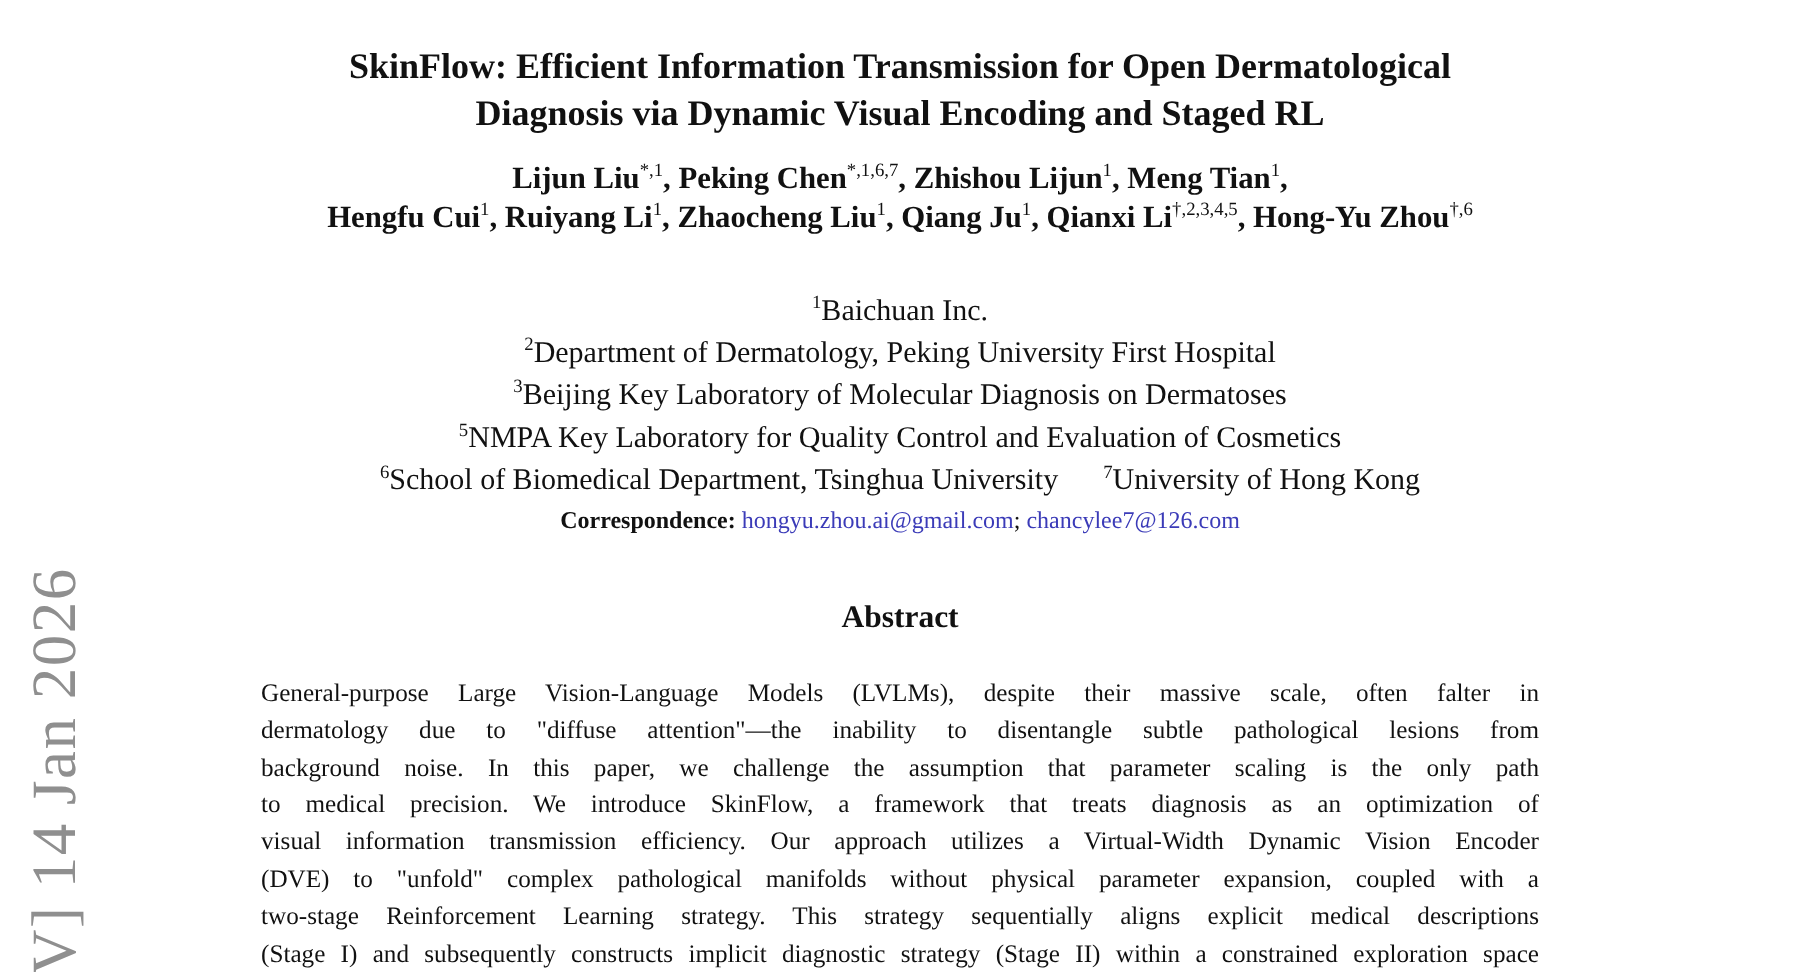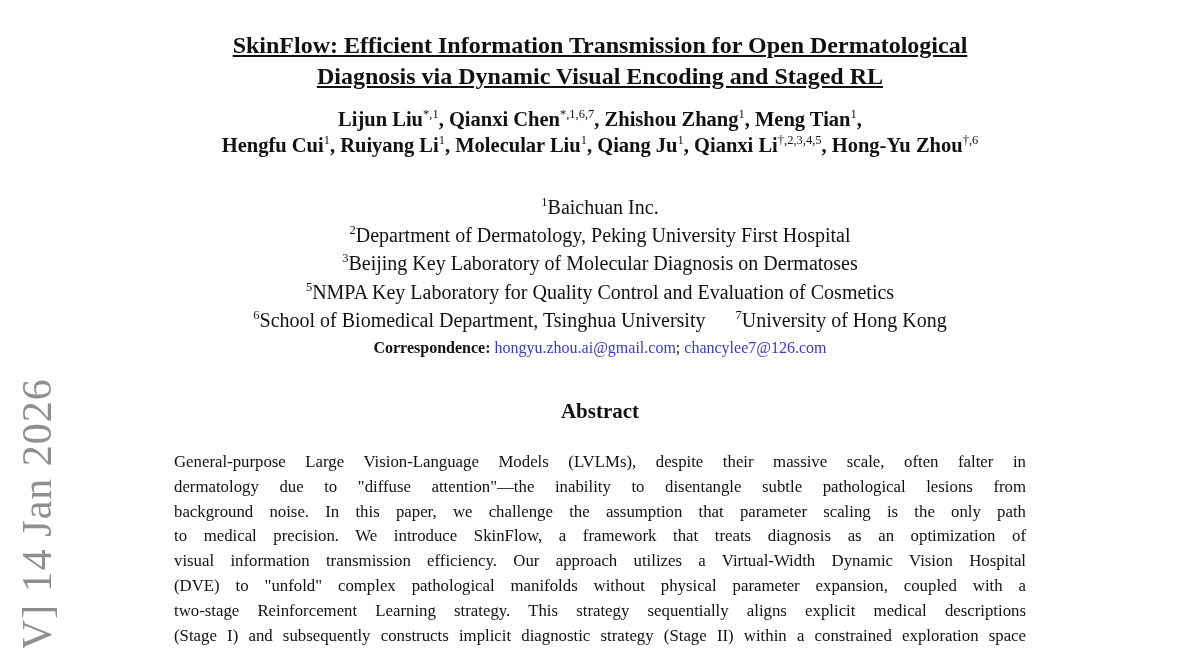--- a/index.html
+++ b/index.html
@@ -24,21 +24,21 @@
     left: 13px; top: 650px;
     transform: rotate(-90deg);
     transform-origin: 0 0;
     font-size: 42px;
     letter-spacing: 1px;
     color: var(--watermark);
     white-space: nowrap;
     font-family: "Liberation Serif", serif;
   }
   .content { padding-top: 30px; text-align: center; }
-  .title { font-size: 24px; font-weight: bold; line-height: 31px; text-decoration: underline; }
+  .title { font-size: 24px; font-weight: bold; line-height: 31px; }
   .title .tline { display: block; }
   .authors { margin-top: 14px; font-size: 20.5px; font-weight: bold; line-height: 26px; }
   .authors sup { font-weight: normal; font-size: 12.5px; }
   sup { line-height: 0; }
   .affils { margin-top: 35px; font-size: 20px; line-height: 28.2px; }
   .affils sup { font-size: 12.5px; }
   .affil-item + .affil-item { margin-left: 30px; }
   .corr { margin-top: 5px; font-size: 16px; }
   .corr-label { font-weight: bold; }
   .email { color: var(--link); text-decoration: none; cursor: pointer; }
@@ -66,28 +66,28 @@
   <div class="content">
 
     <h1 class="title">
       <span class="tline">SkinFlow: Efficient Information Transmission for Open Dermatological</span>
       <span class="tline">Diagnosis via Dynamic Visual Encoding and Staged RL</span>
     </h1>
 
     <div class="authors">
       <div class="authors-line">
         <span><span>Lijun Liu</span><sup>*,1</sup><span>, </span></span>
-        <span><span>Qianxi Chen</span><sup>*,1,6,7</sup><span>, </span></span>
-        <span><span>Zhishou Zhang</span><sup>1</sup><span>, </span></span>
+        <span><span>Peking Chen</span><sup>*,1,6,7</sup><span>, </span></span>
+        <span><span>Zhishou Lijun</span><sup>1</sup><span>, </span></span>
         <span><span>Meng Tian</span><sup>1</sup><span>,</span></span>
       </div>
       <div class="authors-line">
         <span><span>Hengfu Cui</span><sup>1</sup><span>, </span></span>
         <span><span>Ruiyang Li</span><sup>1</sup><span>, </span></span>
-        <span><span>Molecular Liu</span><sup>1</sup><span>, </span></span>
+        <span><span>Zhaocheng Liu</span><sup>1</sup><span>, </span></span>
         <span><span>Qiang Ju</span><sup>1</sup><span>, </span></span>
         <span><span>Qianxi Li</span><sup>†,2,3,4,5</sup><span>, </span></span>
         <span><span>Hong-Yu Zhou</span><sup>†,6</sup><span></span></span>
       </div>
     </div>
 
     <div class="affils">
       <div class="affil-line">
         <span class="affil-item"><sup>1</sup><span>Baichuan Inc.</span></span>
       </div>
@@ -111,20 +111,20 @@
       <a class="email">chancylee7@126.com</a>
     </div>
 
     <h2 class="abs-heading">Abstract</h2>
 
     <div class="abs-body">
       <div class="abs-line">General-purpose Large Vision-Language Models (LVLMs), despite their massive scale, often falter in</div>
       <div class="abs-line">dermatology due to "diffuse attention"—the inability to disentangle subtle pathological lesions from</div>
       <div class="abs-line">background noise.  In this paper, we challenge the assumption that parameter scaling is the only path</div>
       <div class="abs-line">to medical precision.  We introduce SkinFlow, a framework that treats diagnosis as an optimization of</div>
-      <div class="abs-line">visual information transmission efficiency. Our approach utilizes a Virtual-Width Dynamic Vision Hospital</div>
+      <div class="abs-line">visual information transmission efficiency. Our approach utilizes a Virtual-Width Dynamic Vision Encoder</div>
       <div class="abs-line">(DVE) to "unfold" complex pathological manifolds without physical parameter expansion, coupled with a</div>
       <div class="abs-line">two-stage Reinforcement Learning strategy. This strategy sequentially aligns explicit medical descriptions</div>
       <div class="abs-line">(Stage I) and subsequently constructs implicit diagnostic strategy (Stage II) within a constrained exploration space</div>
     </div>
 
   </div>
 </div>
 
 </body></html>

